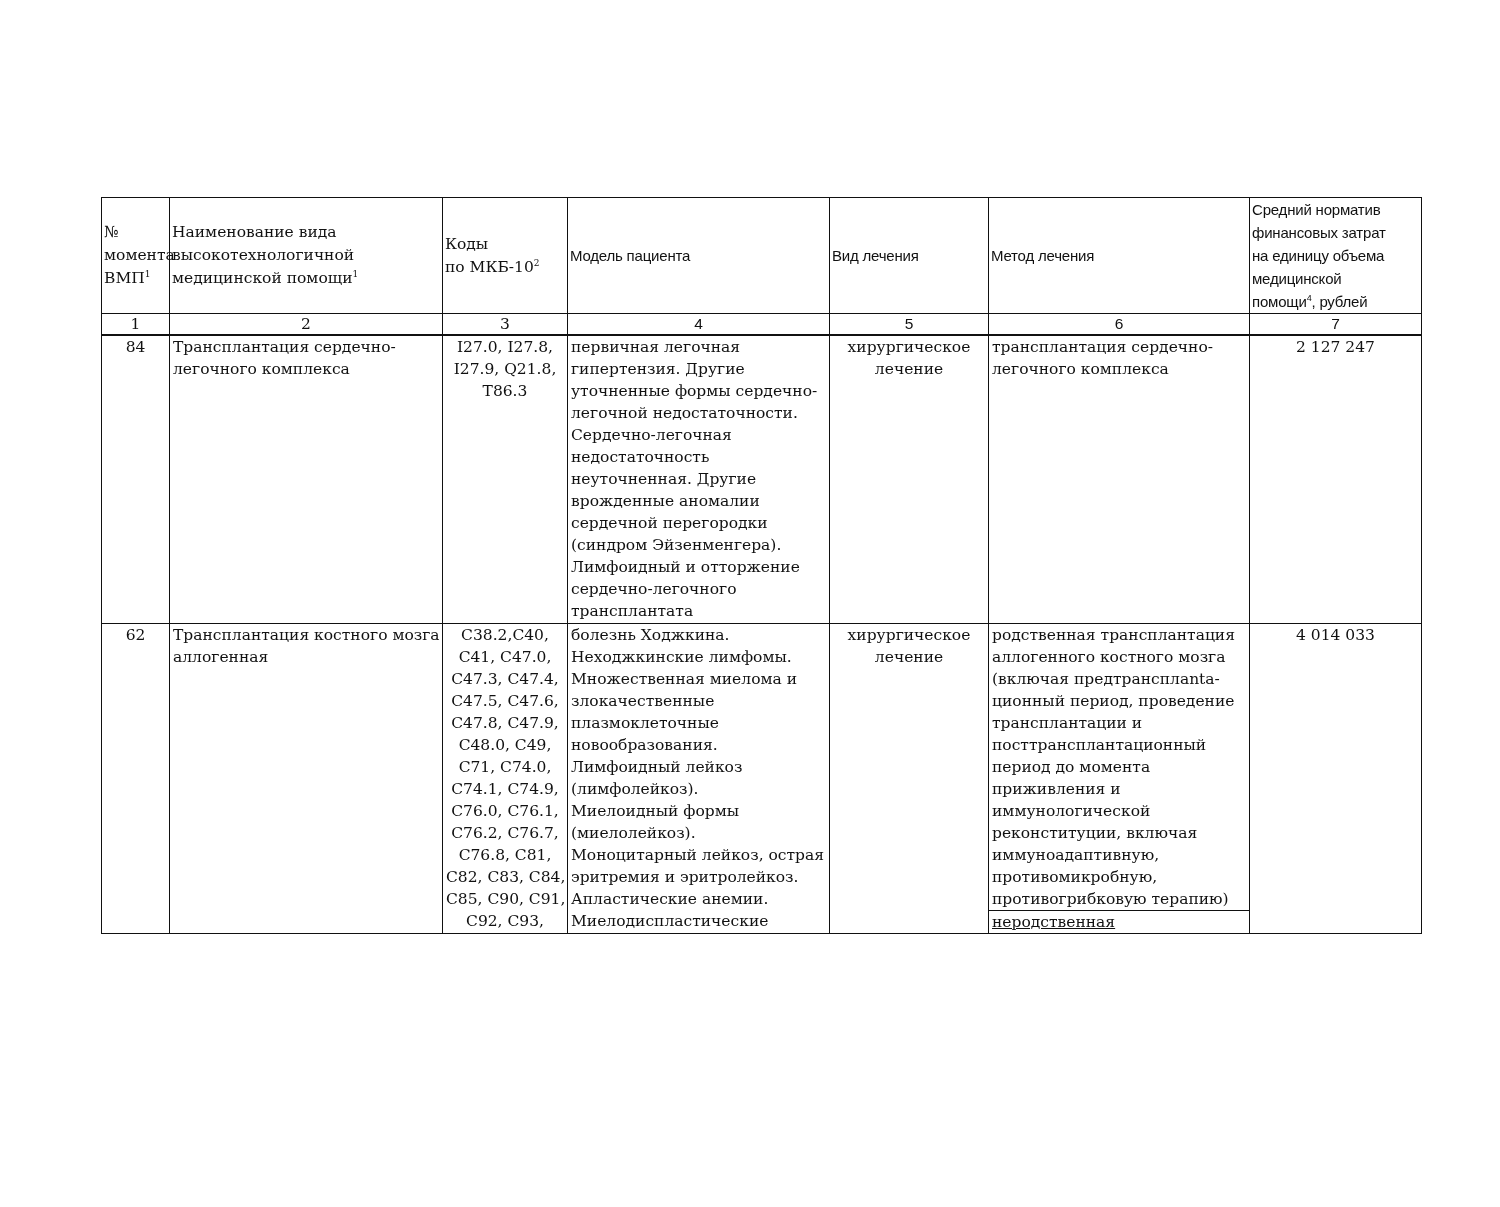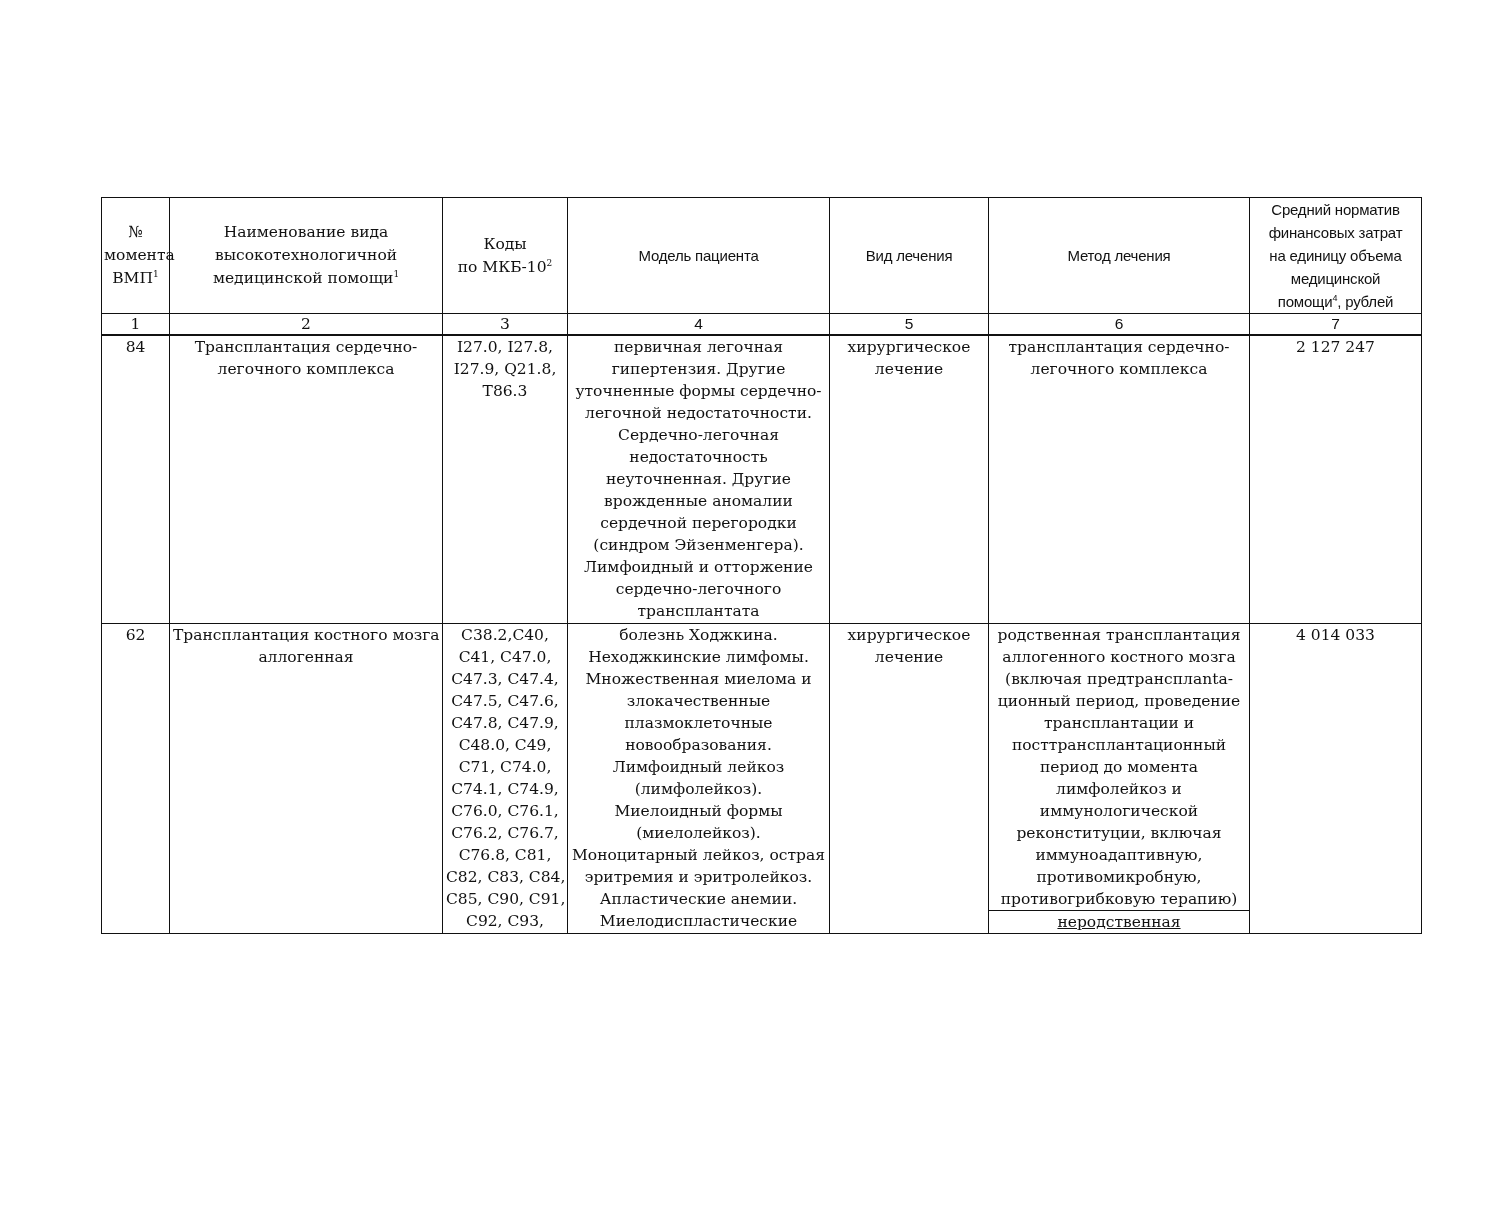--- a/index.html
+++ b/index.html
@@ -37,41 +37,41 @@
     col.c7 { width: 172px; }
     th, td {
       border: 1px solid #111;
       vertical-align: top;
       padding: 0 3px;
       font-weight: normal;
       word-wrap: break-word;
     }
     thead tr.head th {
       vertical-align: middle;
-      text-align: center;
+      text-align: left;
       height: 112px;
       padding: 0 2px;
       line-height: 23px;
     }
     thead tr.head th.narrow {
       font-family: "Liberation Sans", "DejaVu Sans", sans-serif;
       font-size: 15px;
       letter-spacing: -0.2px;
     }
     thead tr.nums td {
       text-align: center;
       height: 20px;
       line-height: 20px;
       border-bottom: 2px solid #111;
     }
     thead tr.nums td.sans {
       font-family: "Liberation Sans", "DejaVu Sans", sans-serif;
     }
     .center { text-align: center; margin-top: 27px; }
-    .left { text-align: center; }
+    .left { text-align: left; }
     td.method-cell {
       padding: 0;
     }
     .method-block {
       padding: 0 3px;
     }
     .method-block + .method-block {
       border-top: 1.5px solid #111;
       text-decoration: underline;
     }
@@ -220,21 +220,21 @@
         </td>
         <td class="method-cell left">
           <div class="method-block">
             <span class="line">родственная трансплантация</span>
             <span class="line">аллогенного костного мозга</span>
             <span class="line">(включая предтрансплanta-</span>
             <span class="line">ционный период, проведение</span>
             <span class="line">трансплантации и</span>
             <span class="line">посттрансплантационный</span>
             <span class="line">период до момента</span>
-            <span class="line">лимфолейкоз и</span>
+            <span class="line">приживления и</span>
             <span class="line">иммунологической</span>
             <span class="line">реконституции, включая</span>
             <span class="line">иммуноадаптивную,</span>
             <span class="line">противомикробную,</span>
             <span class="line">противогрибковую терапию)</span>
           </div>
           <div class="method-block">
             <span class="line">неродственная</span>
           </div>
         </td>

